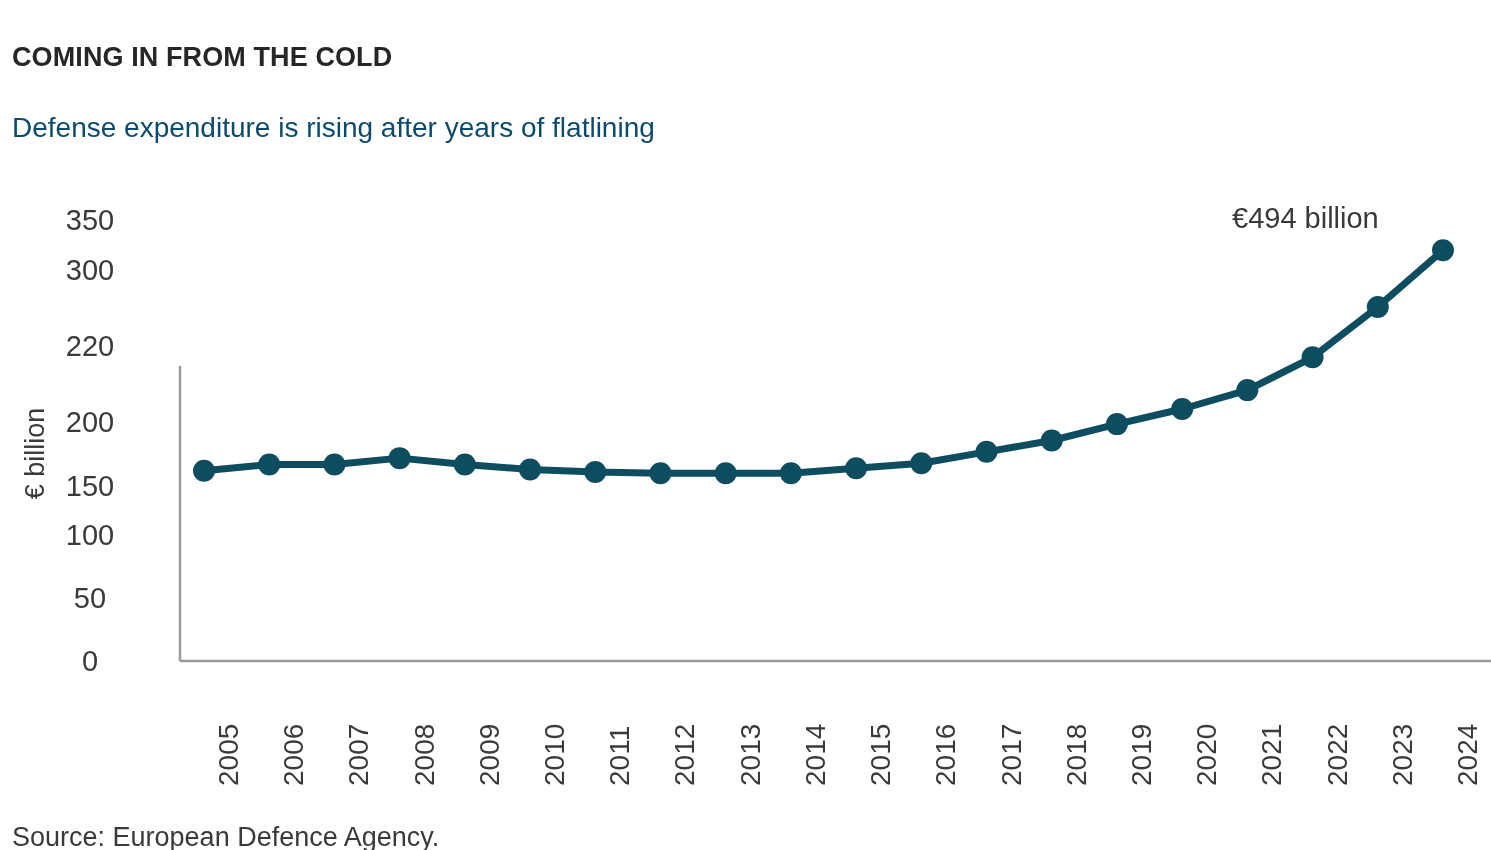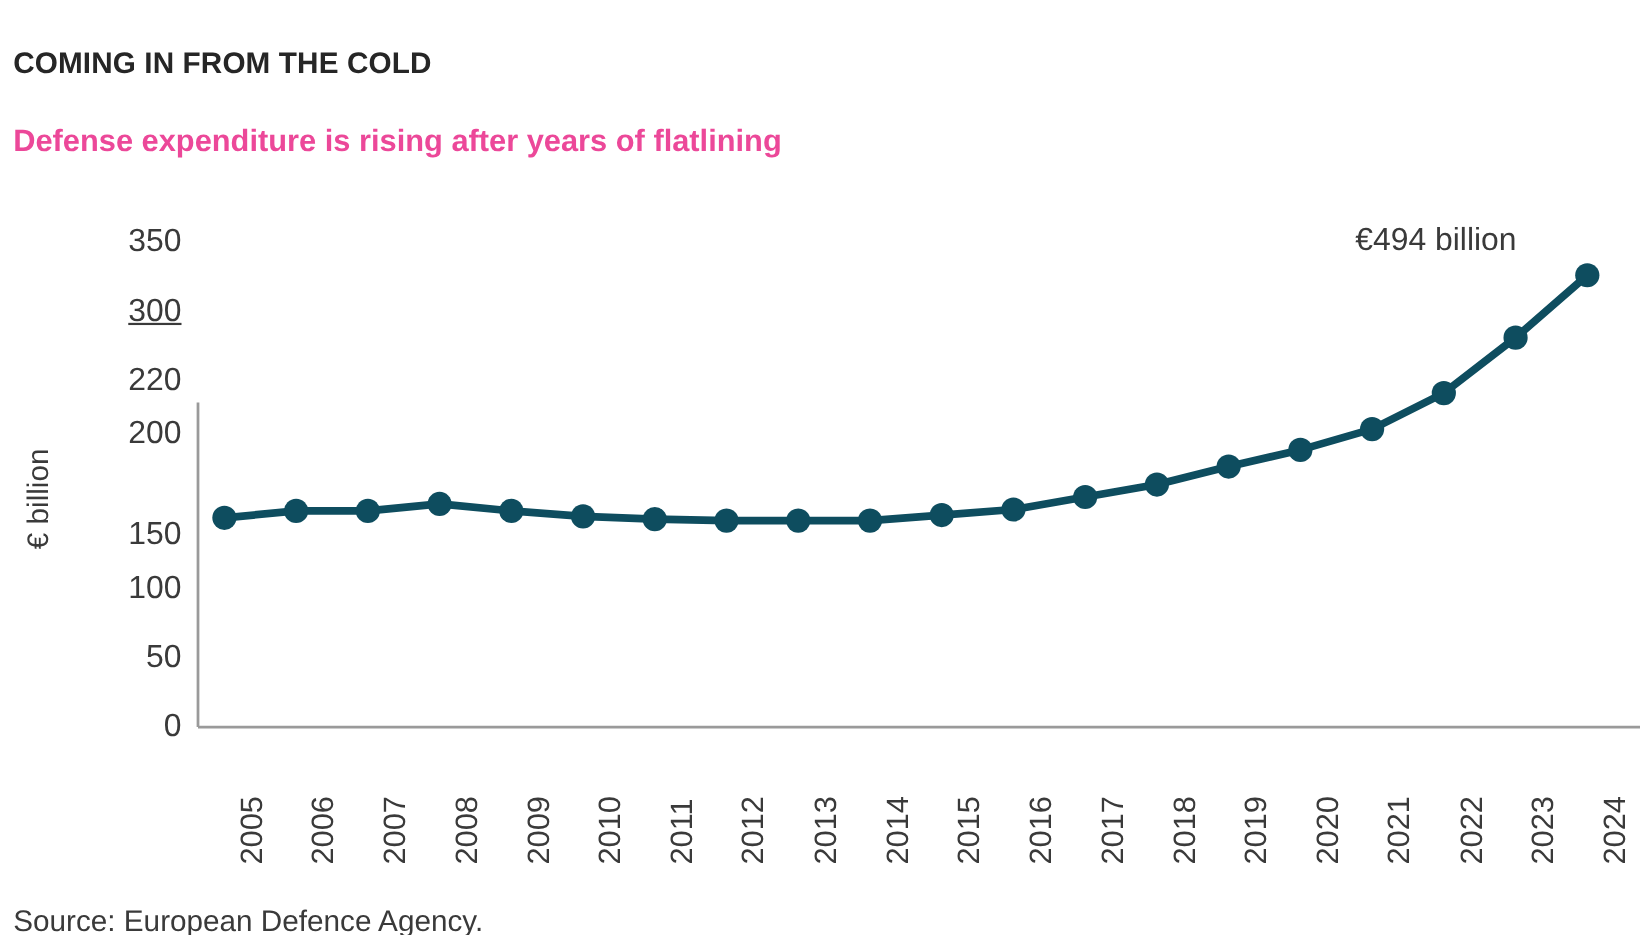--- a/index.html
+++ b/index.html
@@ -32,22 +32,22 @@
     font-weight: bold;
     letter-spacing: 0.1px;
     color: #262626;
     white-space: nowrap;
   }
   #subtitle {
     position: absolute;
     left: 12px;
     top: 92px;
     font-size: 28px;
-    font-weight: bold;
-    color: #ec4899;
+    font-weight: normal;
+    color: #0c4a6e;
     white-space: nowrap;
   }
   #source {
     position: absolute;
     left: 12px;
     top: 802px;
     font-size: 27px;
     font-weight: normal;
     color: #3a3a3a;
     white-space: nowrap;
@@ -79,21 +79,21 @@
     color: #3a3a3a;
     transform: rotate(-90deg);
     transform-origin: center center;
     white-space: nowrap;
   }
 
   .ytick {
     position: absolute;
     right: 0;
     width: 150px;
-    text-align: right;
+    text-align: center;
     font-size: 29px;
     color: #3a3a3a;
     line-height: 1;
     transform: translateY(-50%);
     white-space: nowrap;
   }
   #yticks {
     position: absolute;
     left: 0;
     top: 0;
@@ -162,23 +162,23 @@
             <circle cx="1312.58" cy="187.34" r="11" fill="#0e4d5f"></circle>
             <circle cx="1377.79" cy="136.94" r="11" fill="#0e4d5f"></circle>
             <circle cx="1443.00" cy="80.24" r="11" fill="#0e4d5f"></circle>
           </g>
       </g>
     </svg>
 
     <div id="ylabel">€ billion</div>
     <div id="yticks">
         <div class="ytick" style="top: 50px;">350</div>
-        <div class="ytick" style="top: 113px; text-decoration: underline;">300</div>
+        <div class="ytick" style="top: 100px;">300</div>
         <div class="ytick" style="top: 176px;">220</div>
-        <div class="ytick" style="top: 224px;">200</div>
+        <div class="ytick" style="top: 252px;">200</div>
         <div class="ytick" style="top: 316px;">150</div>
         <div class="ytick" style="top: 365px;">100</div>
         <div class="ytick" style="top: 428px;">50</div>
         <div class="ytick" style="top: 491px;">0</div>
       </div>
     <div id="xticks">
         <div class="xtick" style="left: 215px; top: 616px;">2005</div>
         <div class="xtick" style="left: 280.211px; top: 616px;">2006</div>
         <div class="xtick" style="left: 345.421px; top: 616px;">2007</div>
         <div class="xtick" style="left: 410.632px; top: 616px;">2008</div>

